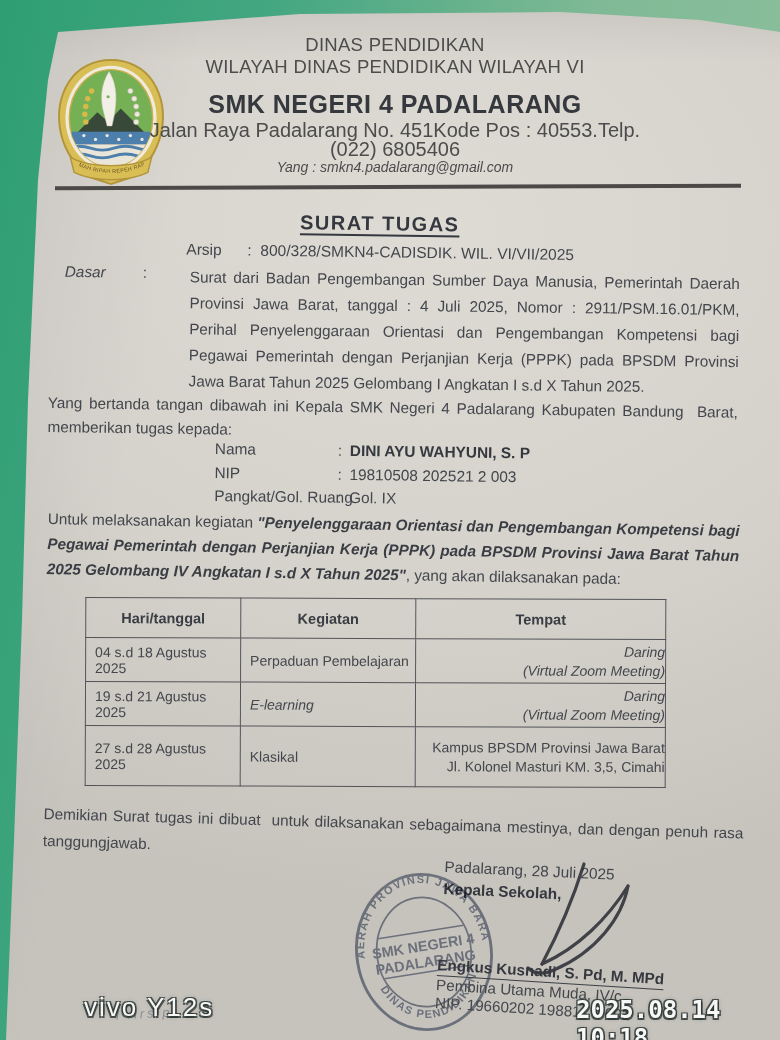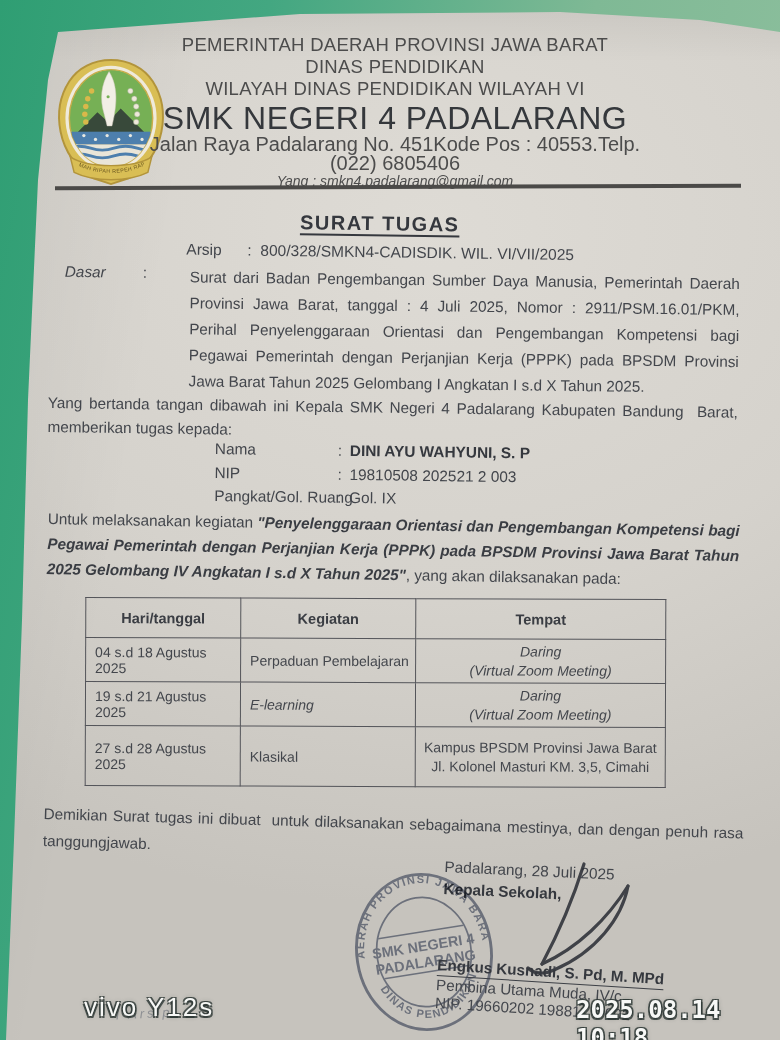--- a/index.html
+++ b/index.html
@@ -18,21 +18,21 @@
       linear-gradient(180deg, rgba(0,0,0,.07) 0%, rgba(0,0,0,0) 6%),
       linear-gradient(100deg, rgba(0,0,0,.06), rgba(0,0,0,0) 22%),
       radial-gradient(110% 65% at 55% 22%, #dedbd5 0%, #d5d2cc 55%, #c6c3bd 100%);
     color:#43464c;
   }
 
   
   .logo { position:absolute; left:52px; top:58px; width:118px; height:128px; }
   .lh-text { position:absolute; left:125px; top:34px; width:540px; text-align:center; color:#4c4c4c; }
   .lh-line { font-size:18.5px; line-height:22px; letter-spacing:.3px; }
-  .lh-school { font-size:32px; line-height:30px; font-weight:normal; color:#35383c; letter-spacing:.5px; margin-top:3px; }
+  .lh-school { font-size:25px; line-height:30px; font-weight:bold; color:#35383c; letter-spacing:.5px; margin-top:11px; }
   .lh-addr { font-size:20px; line-height:19px; margin-top:2px; }
   .lh-it { font-size:14px; line-height:17px; font-style:italic; }
   .lh-rule { position:absolute; left:55px; top:185px; width:686px; height:4px; background:#4b4a48; transform:rotate(-.2deg); }
 
   
   .title-block { position:absolute; left:0; top:207px; width:760px; transform:rotate(.8deg); transform-origin:left top; }
   .doc-title { text-align:center; font-size:20px; font-weight:bold; letter-spacing:1.5px; color:#35383e;
                text-decoration:underline; text-underline-offset:4px; text-decoration-thickness:2px; }
   .nomor { margin:8px 0 0 187px; font-size:15.5px; }
   .nomor .lbl { display:inline-block; width:61px; }
@@ -57,21 +57,21 @@
   .assignment { position:absolute; left:48px; top:506px; width:692px; font-size:15.3px; line-height:25px;
                 text-align:justify; transform:rotate(1deg); transform-origin:left top; }
   .assignment .bi { font-weight:bold; font-style:italic; color:#3a3d43; }
 
   
   .sched { position:absolute; left:85px; top:598px; border-collapse:collapse; transform:rotate(.2deg); }
   .sched th, .sched td { border:1.6px solid #54555a; font-size:14px; vertical-align:middle; }
   .sched th { font-weight:bold; font-size:14.5px; text-align:center; height:40px; color:#3a3d43; }
   .c1 { width:155px; } .c2 { width:175px; } .c3 { width:250px; }
   .sched td.c1, .sched td.c2 { padding-left:9px; }
-  .sched td.c3 { text-align:center; line-height:19px; }
+  .sched td.c3 { text-align:right; line-height:19px; }
   .r1 { height:44px; } .r2 { height:44px; } .r3 { height:60px; }
   .it { font-style:italic; }
 
   .closing { position:absolute; left:44px; top:800px; width:700px; font-size:15.3px; line-height:27px;
              text-align:justify; white-space:pre-wrap; transform:rotate(1.6deg); transform-origin:left top; }
 
   
   .sig-top { position:absolute; left:445px; top:856px; font-size:15.4px; line-height:22px;
              transform:rotate(2.6deg); transform-origin:left top; }
   .sig-top .b { font-weight:bold; color:#35383e; }
@@ -139,21 +139,20 @@
         </g>
       </g>
       <path d="M18,102 C36,114 84,114 102,102 L98,118 C78,128 42,128 22,118 Z" fill="#d9be55" stroke="#b2943b" stroke-width="1.5"></path>
       <path id="mottoArc" d="M26,111 C45,121 75,121 94,111" fill="none"></path>
       <text font-size="5.5" fill="#6e5a20" letter-spacing=".4">
         <textPath href="#mottoArc" startOffset="50%" text-anchor="middle">GEMAH RIPAH REPEH RAPIH</textPath>
       </text>
     </svg>
 
     <div class="lh-text">
-      <div class="lh-line">PEMERINTAH DAERAH PROVINSI JAWA BARAT</div>
       <div class="lh-line">DINAS PENDIDIKAN</div>
       <div class="lh-line">WILAYAH DINAS PENDIDIKAN WILAYAH VI</div>
       <div class="lh-school">SMK NEGERI 4 PADALARANG</div>
       <div class="lh-addr">Jalan Raya Padalarang No. 451Kode Pos : 40553.Telp. (022) 6805406</div>
       <div class="lh-it">Yang : smkn4.padalarang@gmail.com</div>
     </div>
     <div class="lh-rule"></div>
 
     <div class="title-block">
       <div class="doc-title">SURAT TUGAS</div>

